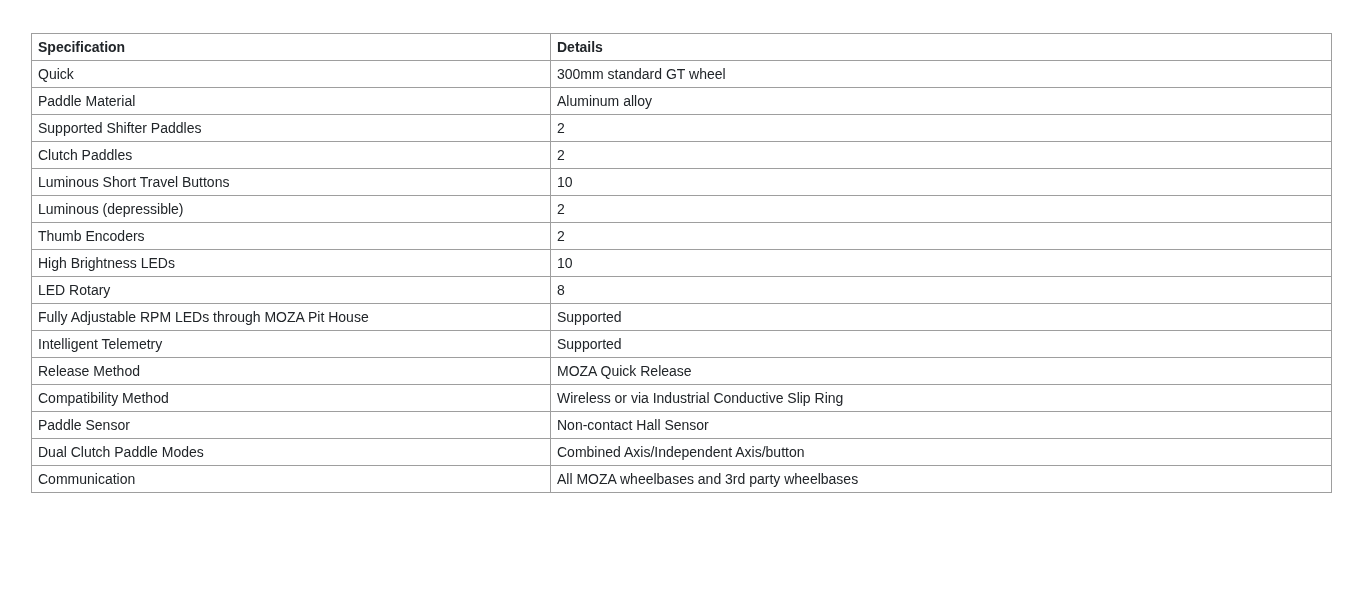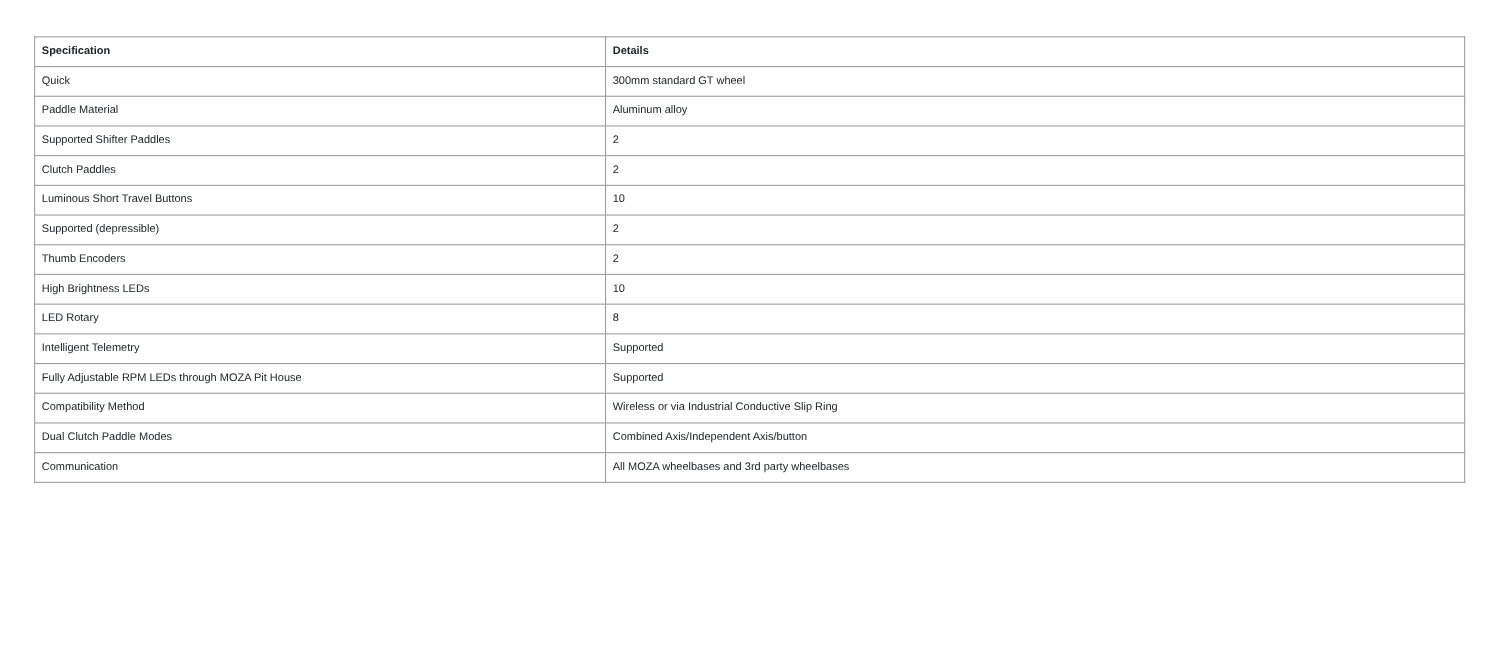--- a/index.html
+++ b/index.html
@@ -16,21 +16,21 @@
     background: #ffffff;
   }
   table.spec-table {
     border-collapse: collapse;
     width: 1300px;
     table-layout: fixed;
   }
   table.spec-table th,
   table.spec-table td {
     border: 1px solid #9e9e9e;
-    font-size: 10px;
+    font-size: 14px;
     line-height: 20px;
     padding: 3px 6px;
     color: #212529;
     text-align: left;
     vertical-align: middle;
     white-space: nowrap;
     overflow: hidden;
   }
   table.spec-table th {
     font-weight: 700;
@@ -68,46 +68,54 @@
       </tr>
       <tr>
         <td>Clutch Paddles</td>
         <td>2</td>
       </tr>
       <tr>
         <td>Luminous Short Travel Buttons</td>
         <td>10</td>
       </tr>
       <tr>
-        <td>Supported (depressible)</td>
+        <td>Luminous (depressible)</td>
         <td>2</td>
       </tr>
       <tr>
         <td>Thumb Encoders</td>
         <td>2</td>
       </tr>
       <tr>
         <td>High Brightness LEDs</td>
         <td>10</td>
       </tr>
       <tr>
         <td>LED Rotary</td>
         <td>8</td>
       </tr>
       <tr>
+        <td>Fully Adjustable RPM LEDs through MOZA Pit House</td>
+        <td>Supported</td>
+      </tr>
+      <tr>
         <td>Intelligent Telemetry</td>
         <td>Supported</td>
       </tr>
       <tr>
-        <td>Fully Adjustable RPM LEDs through MOZA Pit House</td>
-        <td>Supported</td>
+        <td>Release Method</td>
+        <td>MOZA Quick Release</td>
       </tr>
       <tr>
         <td>Compatibility Method</td>
         <td>Wireless or via Industrial Conductive Slip Ring</td>
+      </tr>
+      <tr>
+        <td>Paddle Sensor</td>
+        <td>Non-contact Hall Sensor</td>
       </tr>
       <tr>
         <td>Dual Clutch Paddle Modes</td>
         <td>Combined Axis/Independent Axis/button</td>
       </tr>
       <tr>
         <td>Communication</td>
         <td>All MOZA wheelbases and 3rd party wheelbases</td>
       </tr>
     </tbody>

